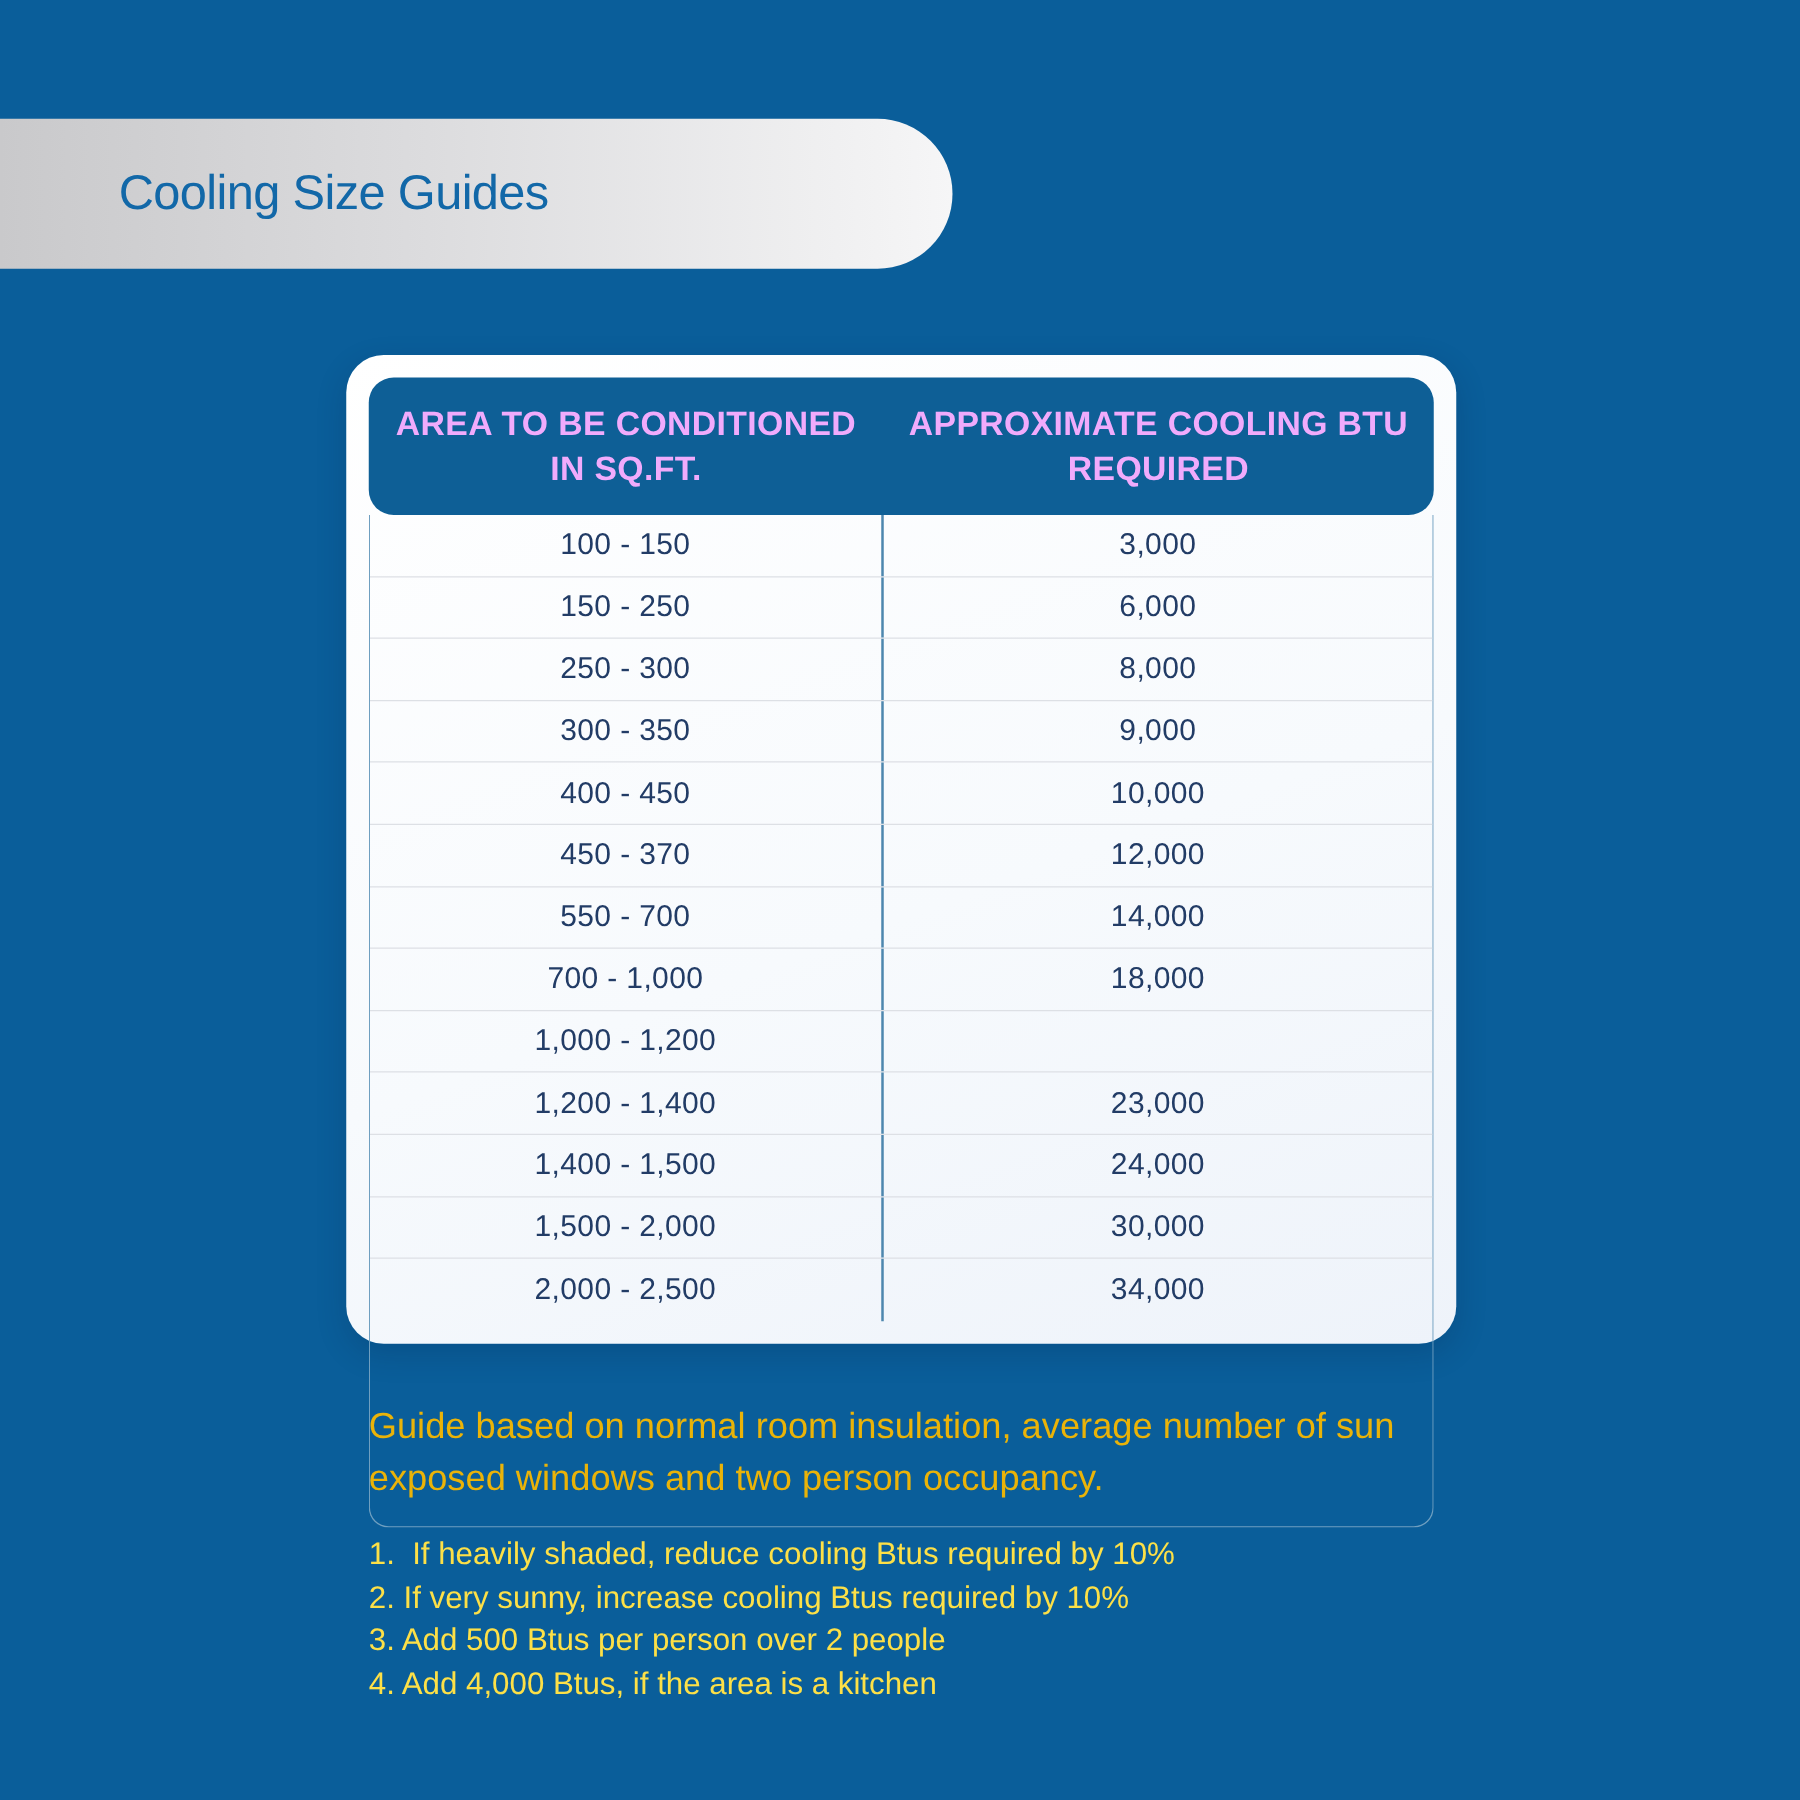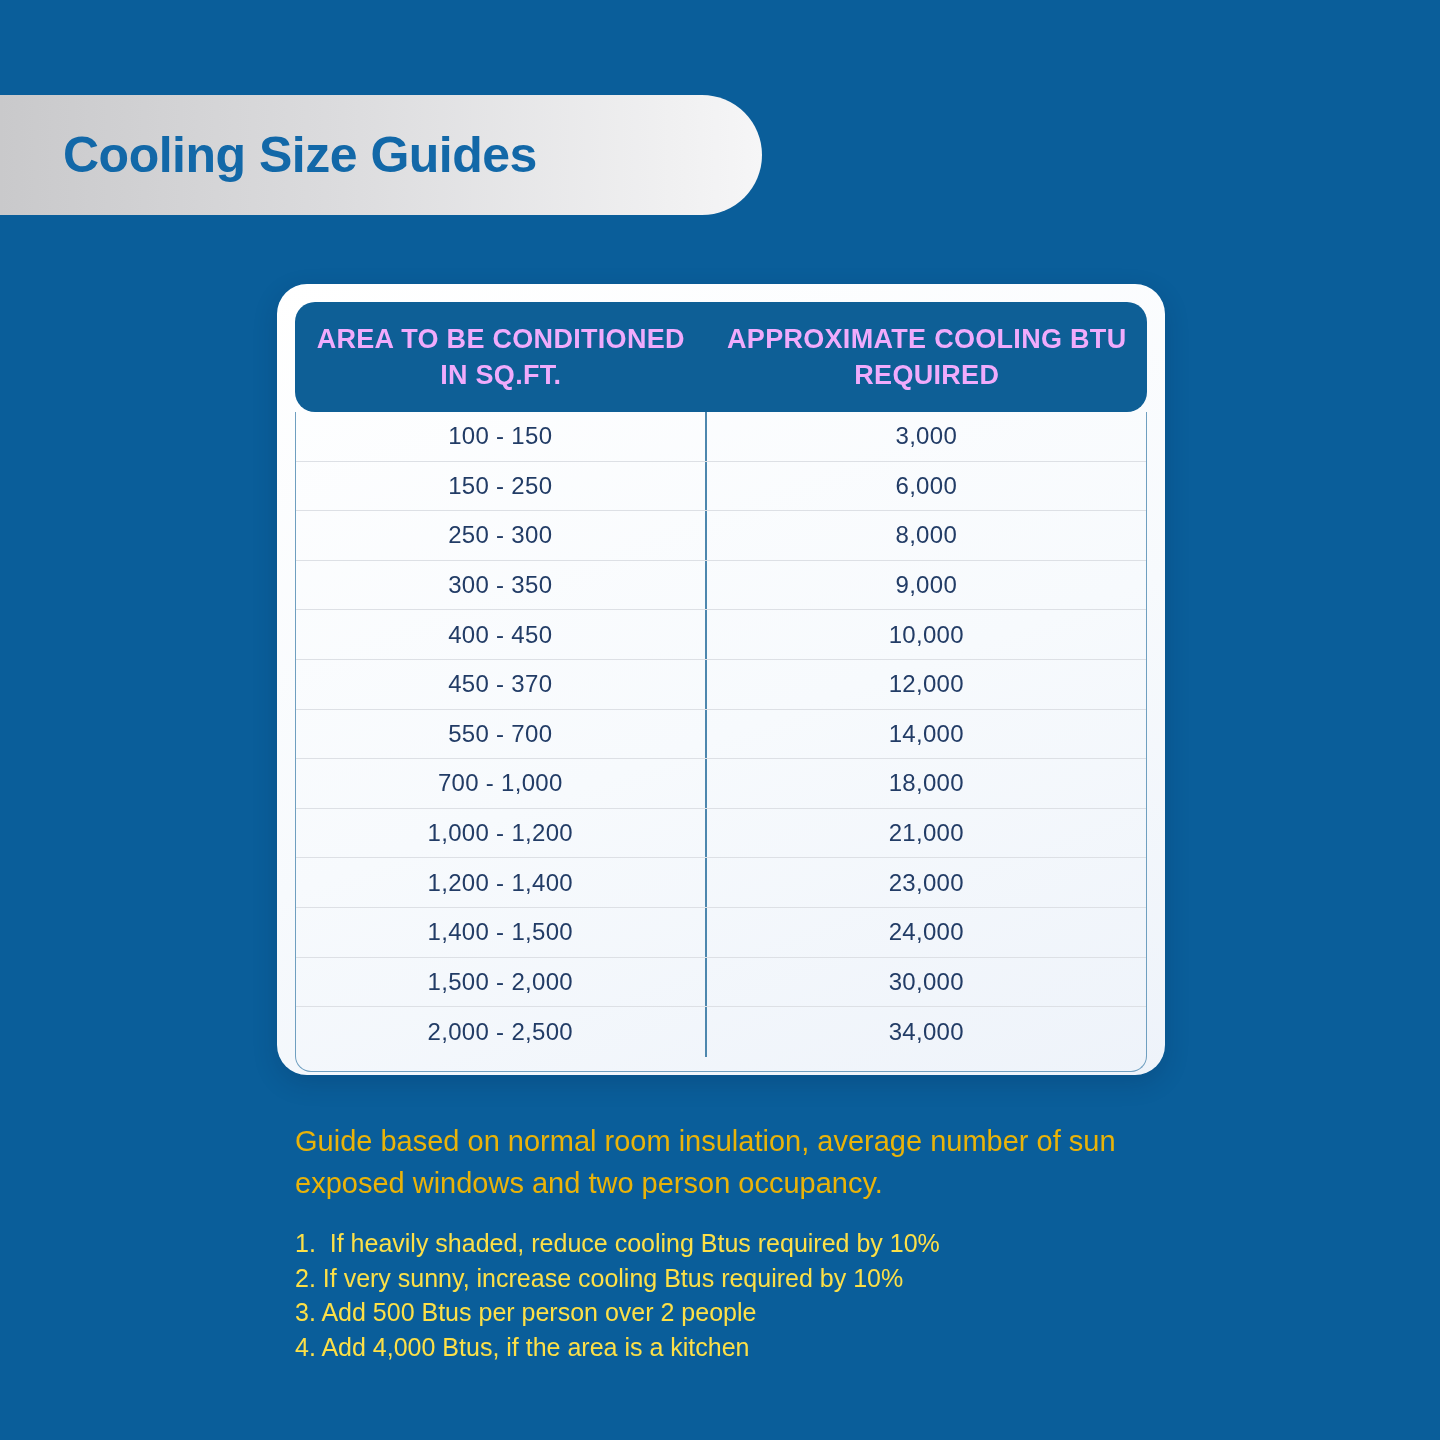--- a/index.html
+++ b/index.html
@@ -15,23 +15,23 @@
   .banner {
     position: absolute;
     left: 0; top: 95px;
     width: 762px; height: 120px;
     background: linear-gradient(90deg, #c9c9cb 0%, #dcdcde 45%, #f1f1f2 90%, #f6f6f7 100%);
     border-radius: 0 60px 60px 0;
     display: flex;
     align-items: center;
   }
   .banner h1 {
-    padding-left: 63px;
-    font-size: 50px;
-    font-weight: bold;
+    padding-left: 95px;
+    font-size: 39px;
+    font-weight: normal;
     letter-spacing: -0.5px;
     color: #1268A8;
     white-space: nowrap;
   }
 
   
   .card {
     position: absolute;
     left: 277px; top: 284px;
     width: 888px; height: 791px;
@@ -56,21 +56,21 @@
     font-size: 27px;
     line-height: 1.35;
     letter-spacing: 0.3px;
     white-space: pre-line;
   }
   .hcell.c1 { width: 48.3%; }
   .hcell.c2 { width: 51.7%; }
 
   .tbody {
     margin: 0 18px;
-    height: 660px;
+    height: 810px;
     border: 1px solid #6f9fc0;
     border-top: none;
     border-radius: 0 0 16px 16px;
     overflow: hidden;
   }
   .trow {
     display: flex;
     height: 49.6px;
     border-bottom: 1px solid #dde0e5;
   }
@@ -148,21 +148,20 @@
       <div class="trow">
         <div class="tcell area">550 - 700</div>
         <div class="tcell btu">14,000</div>
       </div>
       <div class="trow">
         <div class="tcell area">700 - 1,000</div>
         <div class="tcell btu">18,000</div>
       </div>
       <div class="trow">
         <div class="tcell area">1,000 - 1,200</div>
-        <div class="tcell btu">21,000</div>
       </div>
       <div class="trow">
         <div class="tcell area">1,200 - 1,400</div>
         <div class="tcell btu">23,000</div>
       </div>
       <div class="trow">
         <div class="tcell area">1,400 - 1,500</div>
         <div class="tcell btu">24,000</div>
       </div>
       <div class="trow">

